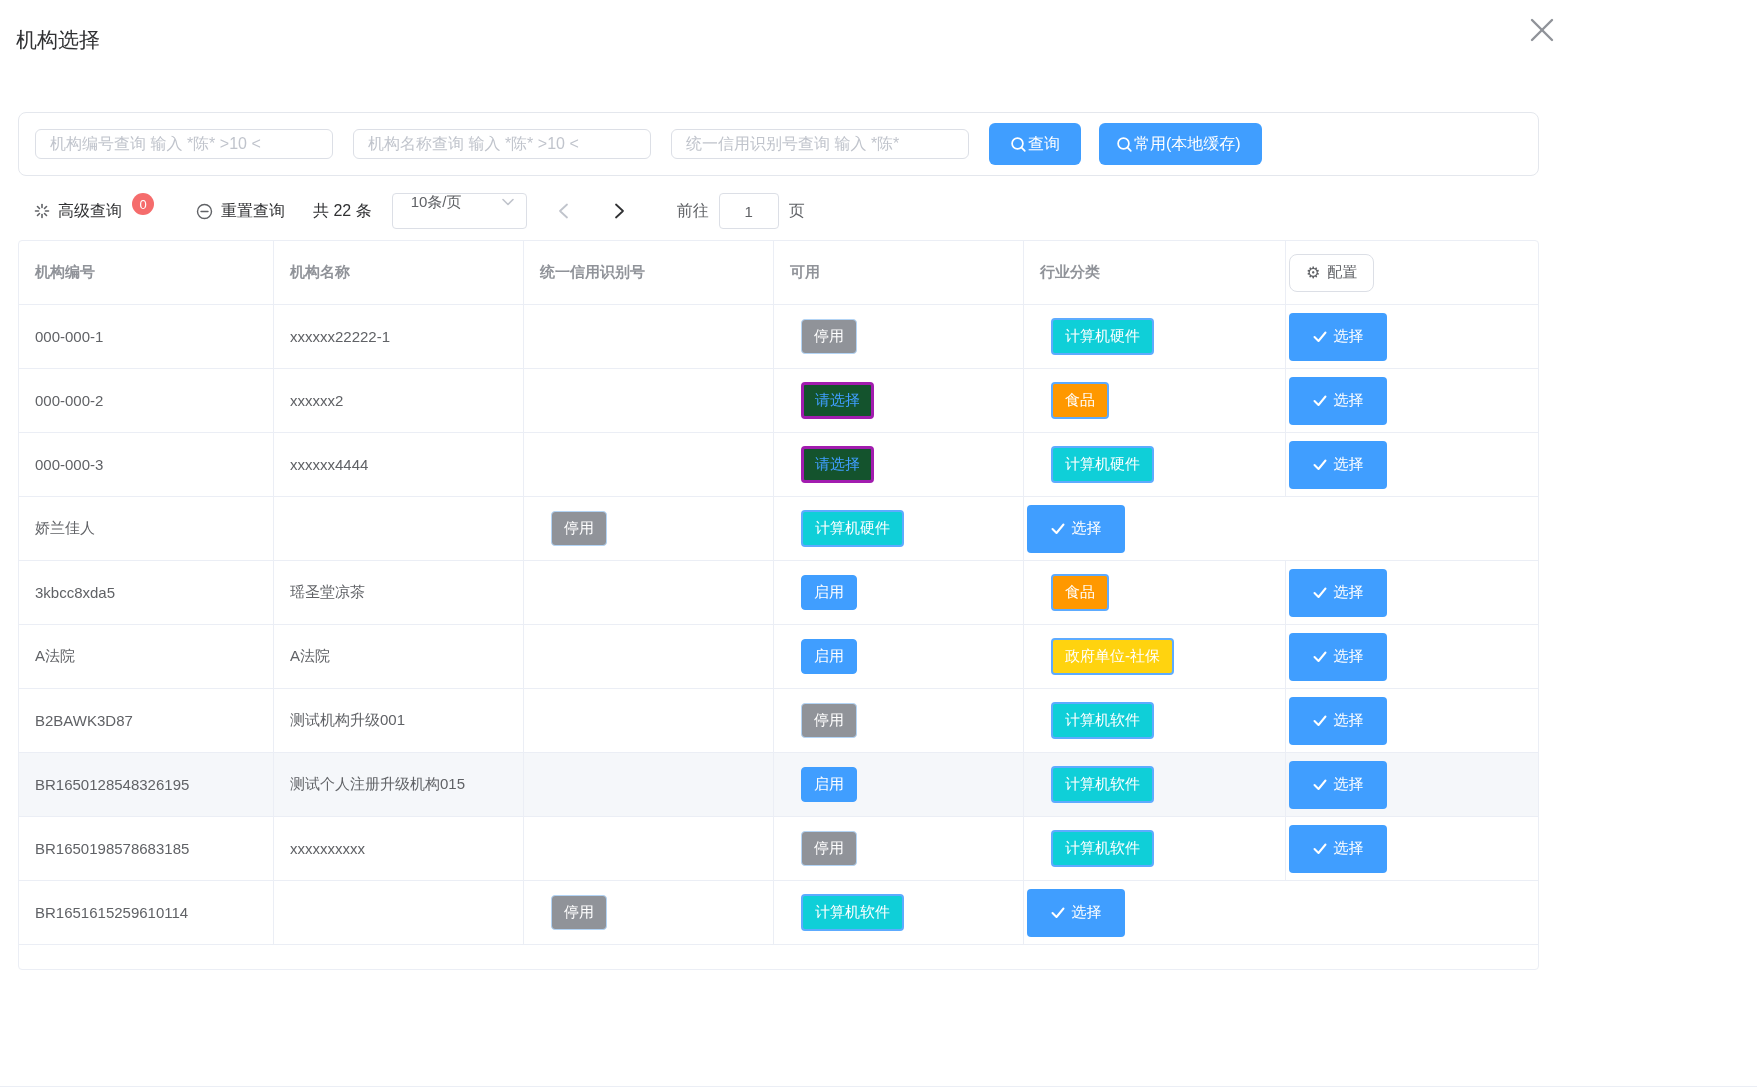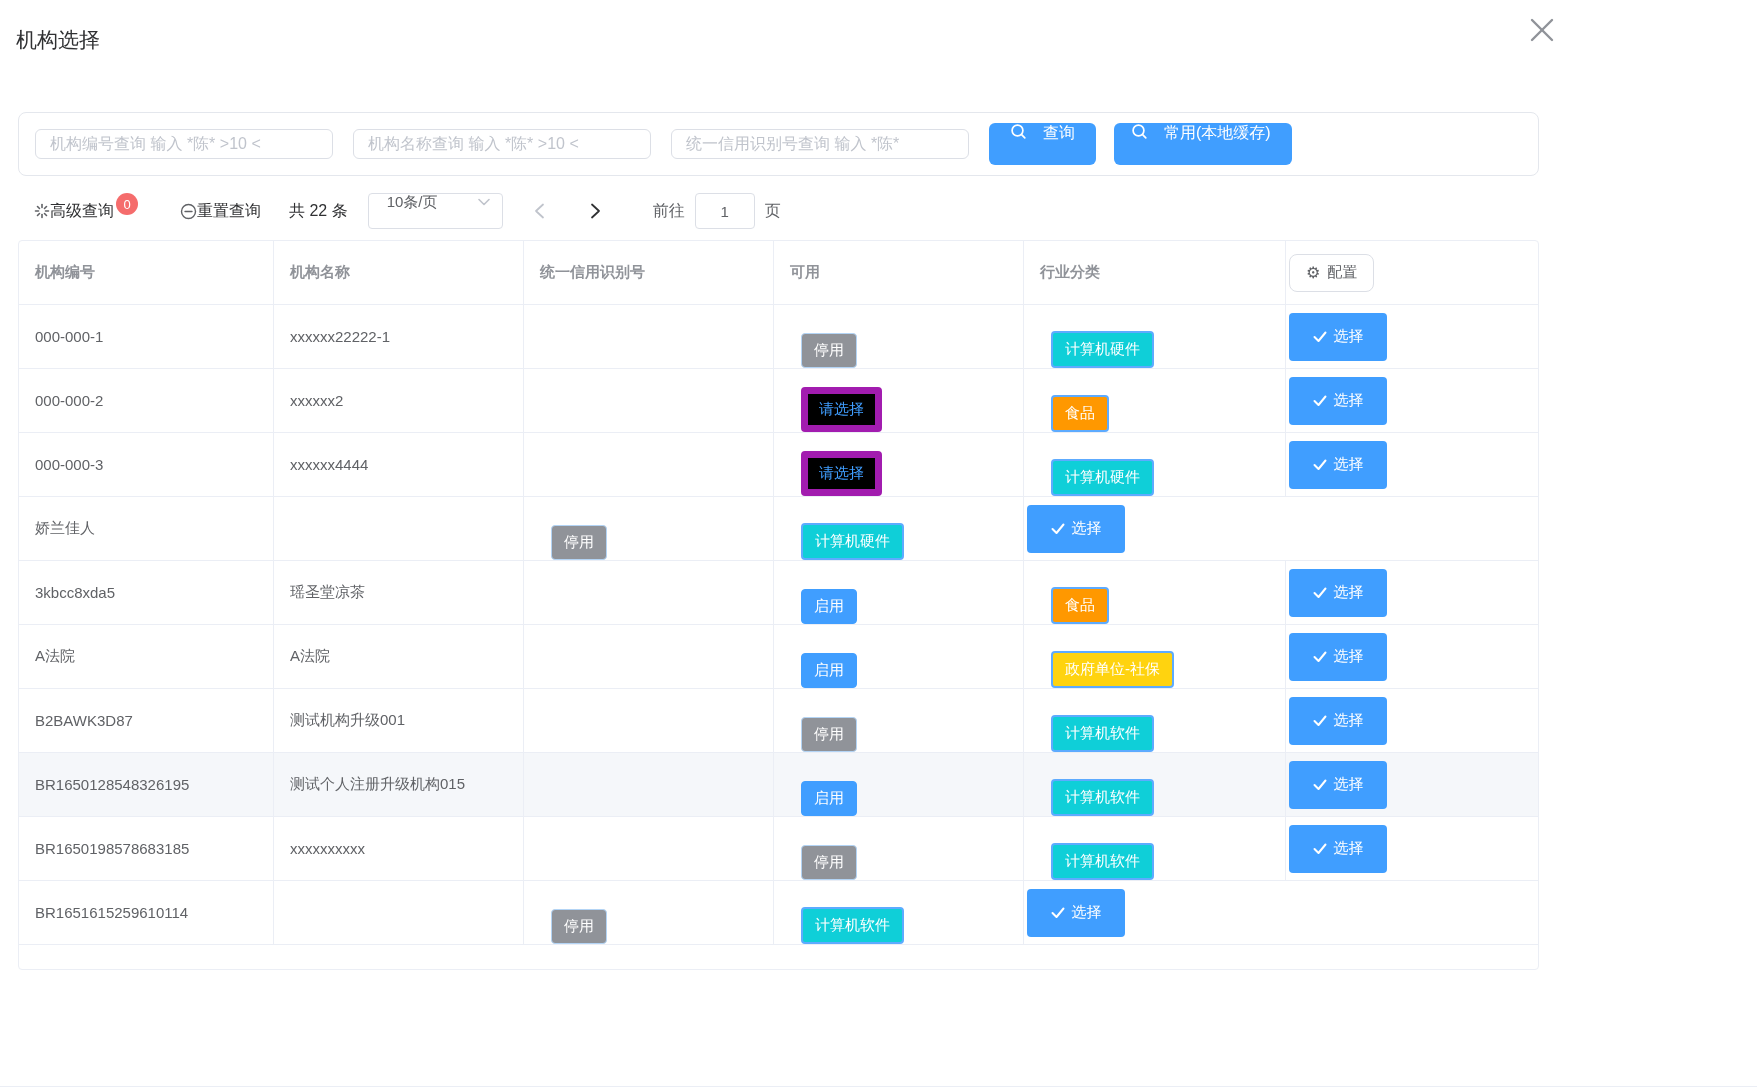--- a/index.html
+++ b/index.html
@@ -13,27 +13,27 @@
   .dlg-close { position:absolute; left:1524px; top:12px; width:36px; height:36px;
     display:flex; align-items:center; justify-content:center; cursor:pointer; }
   
   .search-panel { position:absolute; left:18px; top:112px; width:1521px; height:64px;
     border:1px solid #e4e7ed; border-radius:8px; display:flex; align-items:center;
     padding-left:16px; gap:20px; background:#fff; }
   .s-input { width:298px; height:30px; border:1px solid #dcdfe6; border-radius:6px;
     padding:0 14px; font-size:16px; color:#606266; font-family:inherit; outline:none; background:#fff; }
   .s-input::placeholder { color:#c0c4cc; }
   .btn-primary { height:42px; border:none; border-radius:6px; background:#409eff; color:#fff;
-    font-size:16px; font-family:inherit; display:inline-flex; gap:16px;
+    font-size:16px; font-family:inherit; display:inline-flex; align-items:center; gap:1px;
     padding:0 21px; cursor:pointer; }
   .btn-cache { margin-left:-2px;padding-left:17px; }
   
   .toolbar { position:absolute; left:18px; top:193px; width:1521px; height:36px;
     display:flex; align-items:center; font-size:16px; }
-  .tb-group { display:inline-flex; align-items:center; cursor:pointer; color:#303133; }
+  .tb-group { display:inline-flex; align-items:center; gap:8px; cursor:pointer; color:#303133; }
   .adv { margin-left:16px; }
   .count-badge { display:inline-flex; align-items:center; justify-content:center;
     min-width:22px; height:22px; padding:0 6px; border-radius:11px; background:#f56c6c;
     color:#fff; font-size:13px; transform:translateY(-7px); margin-left:2px; }
   .reset { margin-left:42px; }
   .total { margin-left:28px; color:#303133; }
   .page-size { margin-left:20px; width:135px; height:36px; border:1px solid #dcdfe6;
     border-radius:4px; display:inline-flex; align-items:center; justify-content:space-between;
     padding:0 12px 18px 18px; color:#606266; font-size:15px; cursor:pointer; background:#fff; }
   .pg-arrow { display:inline-flex; align-items:center; justify-content:center;
@@ -47,35 +47,35 @@
   
   .org-table { position:absolute; left:18px; top:240px; width:1521px;
     border:1px solid #ebeef5; border-radius:4px; background:#fff; }
   .trow { display:grid; grid-template-columns:255px 250px 250px 250px 262px 1fr;
     height:64px; border-bottom:1px solid #ebeef5; }
   .trow:last-of-type { }
   .tcell { display:flex; align-items:center; padding-left:16px; font-size:15px;
     color:#606266; border-right:1px solid #ebeef5; overflow:hidden; }
   .tcell:last-child { border-right:none; }
   .thead .tcell { color:#909399; font-weight:bold; }
-  .cell-status, .cell-industry { padding-left:27px;align-items:flex-end; }
+  .cell-status, .cell-industry { padding-left:27px; }
   .cell-action { padding-left:3px; }
   .tfoot-space { height:24px; }
   .trow.highlight { background:#f5f7fa; }
   
   .btn-config { display:inline-flex; align-items:center; gap:7px; height:38px; padding:0 16px;
     background:#fff; border:1px solid #dcdfe6; border-radius:8px; color:#606266; font-size:15px;
     font-family:inherit; font-weight:normal; cursor:pointer; }
   .gear-glyph { font-size:16px; line-height:1; color:#606266; }
   
   .badge { display:inline-flex; align-items:center; justify-content:center;
     border-radius:4px; font-size:15px; padding:7px 12px; white-space:nowrap; cursor:pointer; }
   .st-stopped { background:#909399; color:#fff; border:1px solid #b3d4f5; }
   .st-active  { background:#409eff; color:#fff; border:1px solid #409eff; }
-  .st-choose  { background:#000000; color:#409eff; border:7px solid #a21caf; padding:6px 11px; }
+  .st-choose  { background:#14532d; color:#409eff; border:3px solid #a21caf; padding:6px 11px; }
   .ind { border:2px solid #5dabff; color:#fff; }
   .ind-cyan   { background:#0fcfd8; }
   .ind-orange { background:#ff9800; }
   .ind-yellow { background:#ffd30f; }
   
   .btn-select { display:inline-flex; align-items:center; justify-content:center; gap:7px;
     width:98px; height:48px; background:#409eff; border:none; border-radius:4px; color:#fff;
     font-size:15px; font-family:inherit; cursor:pointer; }
   
   .bottom-line { position:absolute; left:0; top:1086px; width:1757px; border-top:1px solid #ebeef5; }

